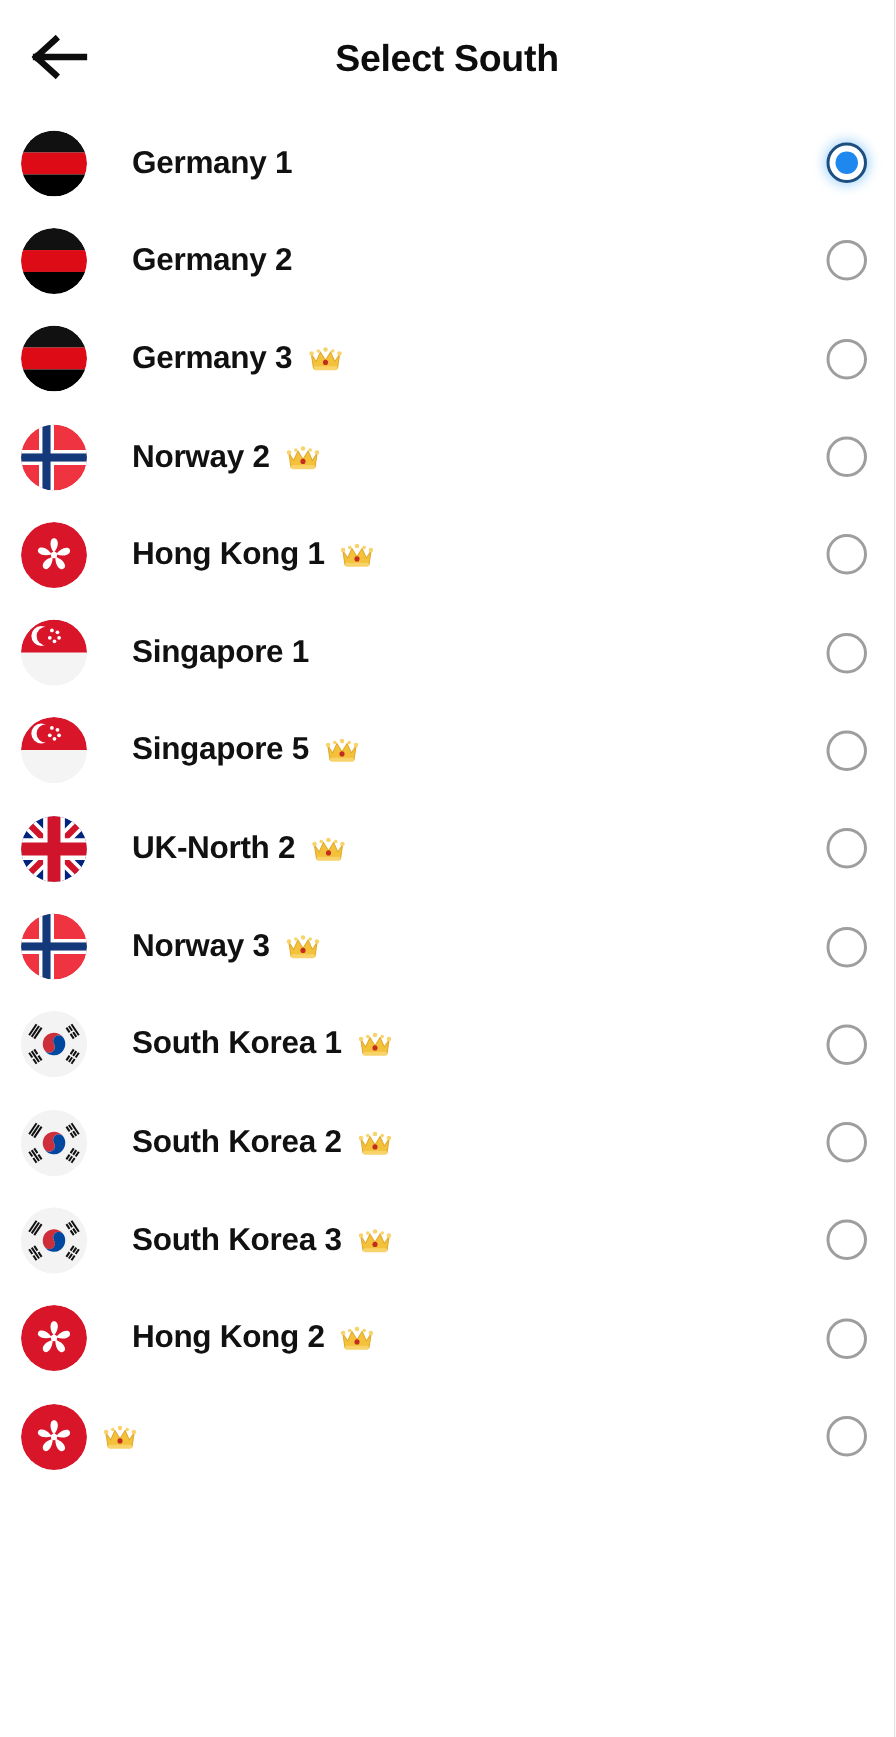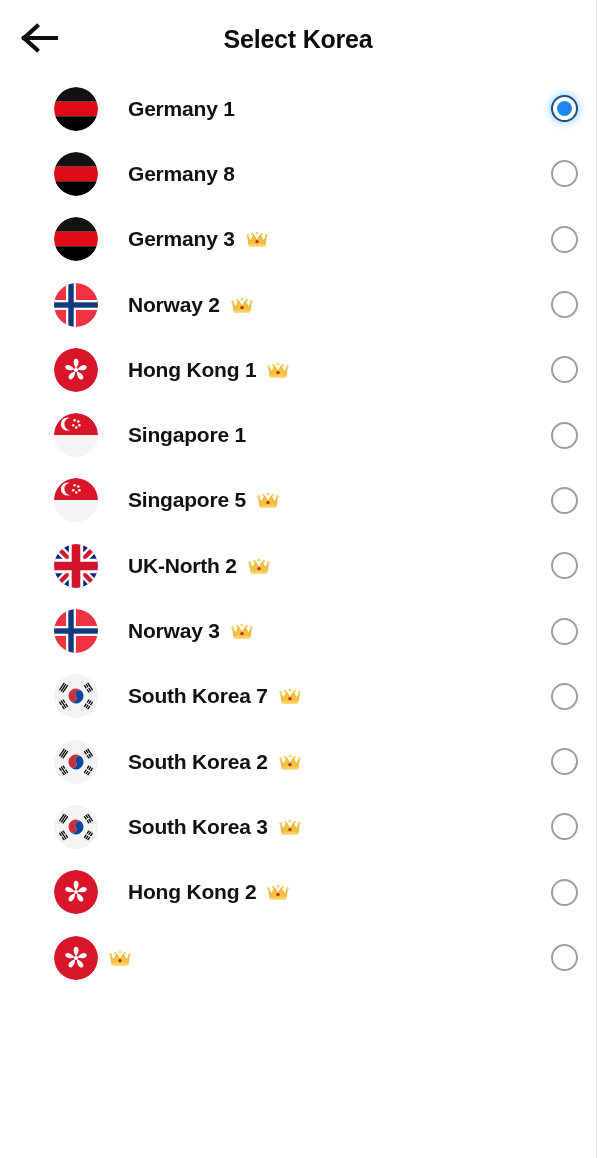--- a/index.html
+++ b/index.html
@@ -40,21 +40,20 @@
     font-weight:bold;
     color:#0d0d0d;
     letter-spacing:-0.2px;
     padding-top:2px;
   }
 
   
   .server-list {
     position:relative;
     padding-top:0px;
-    padding-left:40px;
   }
   .row {
     position:relative;
     height:65.3px;
     display:flex;
     align-items:center;
     padding-left:14px;
     padding-right:16px;
     background:#ffffff;
     cursor:pointer;
@@ -116,21 +115,21 @@
 <div id="app">
 
   <div class="header">
     <button class="back-btn">
       <span>
         <svg width="38" height="30" viewBox="0 0 38 30">
           <path d="M3 15 L16 3.2 M3 15 L16 26.8 M3 15 L35 15" stroke="#0d0d0d" stroke-width="4.2" fill="none" stroke-linecap="square" stroke-linejoin="miter"></path>
         </svg>
       </span>
     </button>
-    <div class="header-title">Select Korea</div>
+    <div class="header-title">Select South</div>
   </div>
 
   <div class="server-list" id="server-list">
       <div class="row">
         <span class="flag">
           <svg viewBox="0 0 44 44">
             <defs>
               <clipPath id="clip0">
                 <circle cx="22" cy="22" r="22"></circle>
               </clipPath>
@@ -154,21 +153,21 @@
                 <circle cx="22" cy="22" r="22"></circle>
               </clipPath>
             </defs>
             <g clip-path="url(#clip1)">
               <rect x="0" y="0" width="44" height="14.7" fill="#111111"></rect>
               <rect x="0" y="14.7" width="44" height="14.6" fill="#dd0b16"></rect>
               <rect x="0" y="29.3" width="44" height="14.7" fill="##ffce46"></rect>
             </g>
           </svg>
         </span>
-        <span class="row-label">Germany 8</span>
+        <span class="row-label">Germany 2</span>
         <span class="spacer"></span>
         <span class="radio"></span>
       </div>
       <div class="row">
         <span class="flag">
           <svg viewBox="0 0 44 44">
             <defs>
               <clipPath id="clip2">
                 <circle cx="22" cy="22" r="22"></circle>
               </clipPath>
@@ -448,21 +447,21 @@
                   <rect x="0.6" y="-2.7" width="3.8" height="1.35"></rect>
                   <rect x="-4.4" y="-0.65" width="3.8" height="1.35"></rect>
                   <rect x="0.6" y="-0.65" width="3.8" height="1.35"></rect>
                   <rect x="-4.4" y="1.4" width="3.8" height="1.35"></rect>
                   <rect x="0.6" y="1.4" width="3.8" height="1.35"></rect>
                 </g>
               </g>
             </g>
           </svg>
         </span>
-        <span class="row-label">South Korea 7</span>
+        <span class="row-label">South Korea 1</span>
         <span class="crown">
           <svg width="22" height="18" viewBox="0 0 22 18">
             <path d="M1.6,5.2 L4.8,10.0 L7.6,3.6 L11,9.2 L14.4,3.6 L17.2,10.0 L20.4,5.2 L19.0,14.6 L3.0,14.6 Z" fill="#f3c13a" stroke="#e0a92c" stroke-width="0.7" stroke-linejoin="round"></path>
             <rect x="3.0" y="13.2" width="16" height="2.6" rx="1.1" fill="#f7d36a"></rect>
             <circle cx="11" cy="10.6" r="1.7" fill="#c32c20"></circle>
             <circle cx="1.7" cy="4.6" r="1.5" fill="#f7d36a"></circle>
             <circle cx="20.3" cy="4.6" r="1.5" fill="#f7d36a"></circle>
             <circle cx="11" cy="2.0" r="1.5" fill="#f7d36a"></circle>
             <circle cx="6.2" cy="3.0" r="1.2" fill="#f7d36a"></circle>
             <circle cx="15.8" cy="3.0" r="1.2" fill="#f7d36a"></circle>

